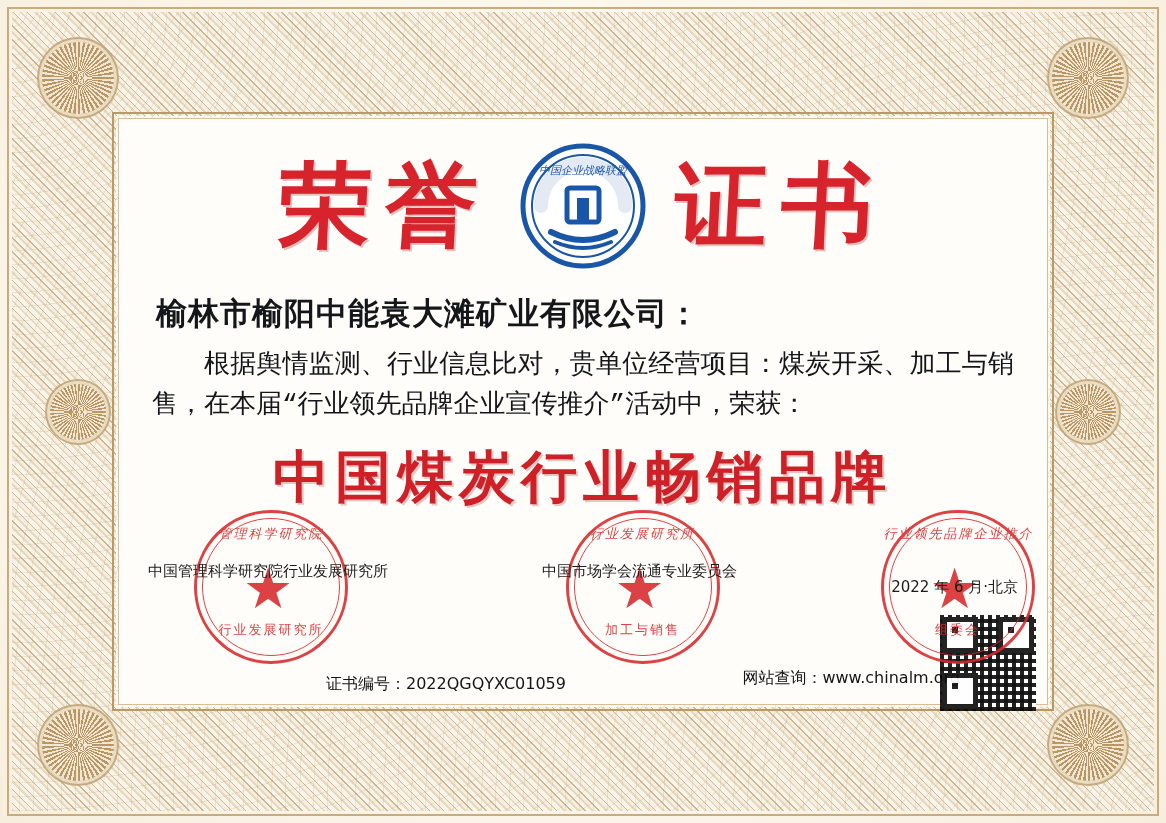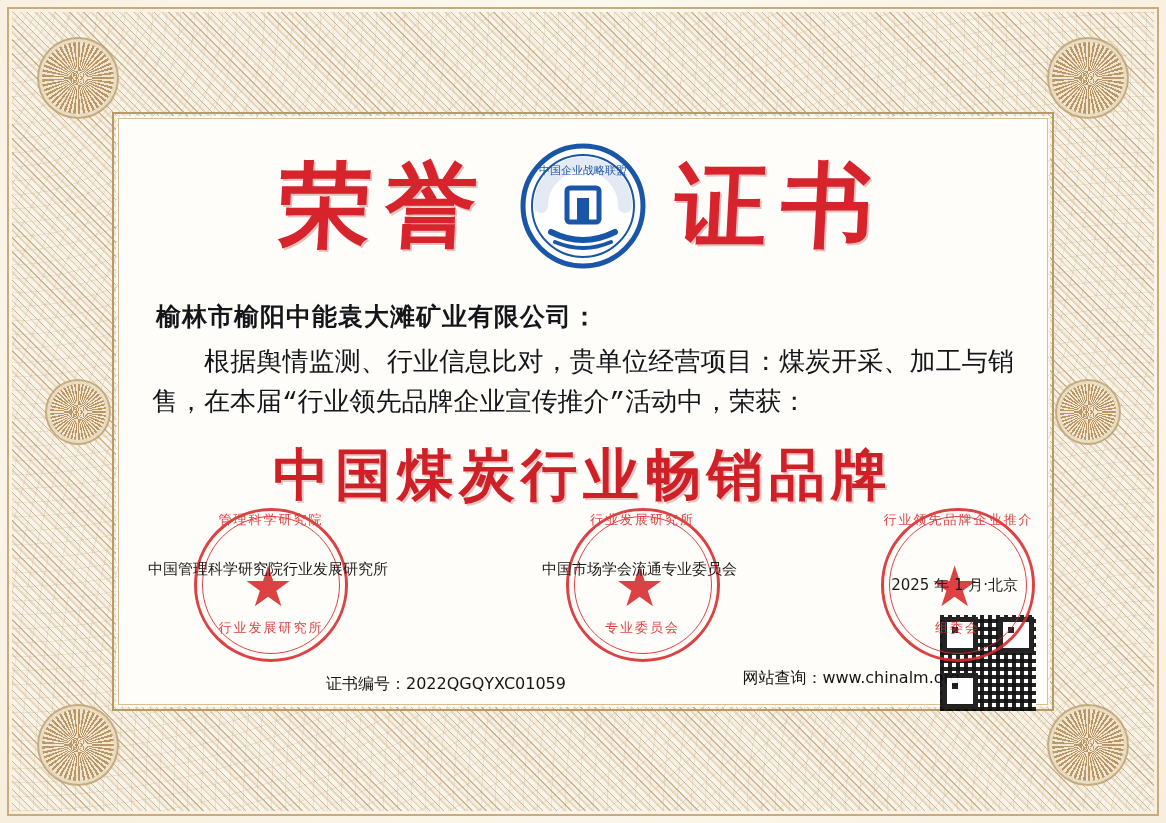--- a/index.html
+++ b/index.html
@@ -127,27 +127,28 @@
     white-space: nowrap;
     transform: skewX(-3deg);
   }
 
   
   .emblem {
     position: relative;
     width: 132px;
     height: 132px;
     flex: 0 0 auto;
+    font-style: italic;
   }
   .emblem svg { display: block; }
 
   
   .recipient {
-    margin-top: 20px;
-    font-size: 25px;
+    margin-top: 13px;
+    font-size: 31px;
     font-weight: 700;
     color: #14161a;
     letter-spacing: 1px;
     padding-left: 10px;
     font-family: "DejaVu Sans", "Liberation Sans", sans-serif;
   }
 
   
   .body-text {
     margin-top: 10px;
@@ -235,21 +236,21 @@
   }
   .seal .arc-top,
   .seal .arc-bottom {
     position: absolute;
     left: 0; right: 0;
     text-align: center;
     font-size: 13px;
     letter-spacing: 2px;
     font-family: "DejaVu Sans", "Liberation Sans", sans-serif;
   }
-  .seal .arc-top { top: 0; }
+  .seal .arc-top { top: 12px; font-style: italic; }
   .seal .arc-bottom { bottom: 22px; }
 
   
   .footer {
     position: absolute;
     left: 26px; right: 26px;
     bottom: 8px;
     display: flex;
     justify-content: space-between;
     align-items: center;
@@ -343,33 +344,33 @@
           <div class="arc-bottom">行业发展研究所</div>
         </div>
         <div class="org">中国管理科学研究院行业发展研究所</div>
       </div>
 
       <div class="issuer">
         <div class="seal">
           <div class="ring"></div>
           <div class="arc-top">行业发展研究所</div>
           <div class="star"></div>
-          <div class="arc-bottom">专业委员会</div>
+          <div class="arc-bottom">加工与销售</div>
         </div>
         <div class="org">中国市场学会流通专业委员会</div>
       </div>
 
       <div class="issuer">
         <div class="seal">
           <div class="ring"></div>
           <div class="arc-top">行业领先品牌企业推介</div>
           <div class="star"></div>
           <div class="arc-bottom">组委会</div>
         </div>
-        <div class="date">2025 年 1 月·北京</div>
+        <div class="date">2022 年 6 月·北京</div>
       </div>
 
     </div>
 
     <div class="footer">
       <div class="cert-no">证书编号：2022QGQYXC01059</div>
       <div class="website">网站查询：www.chinalm.org</div>
     </div>
 
   </div>

